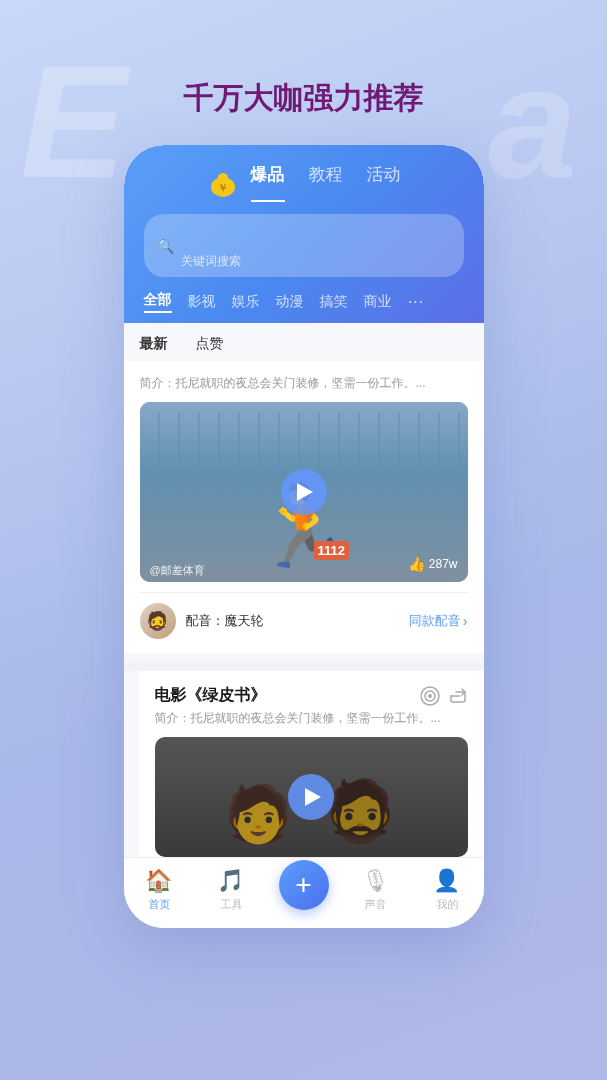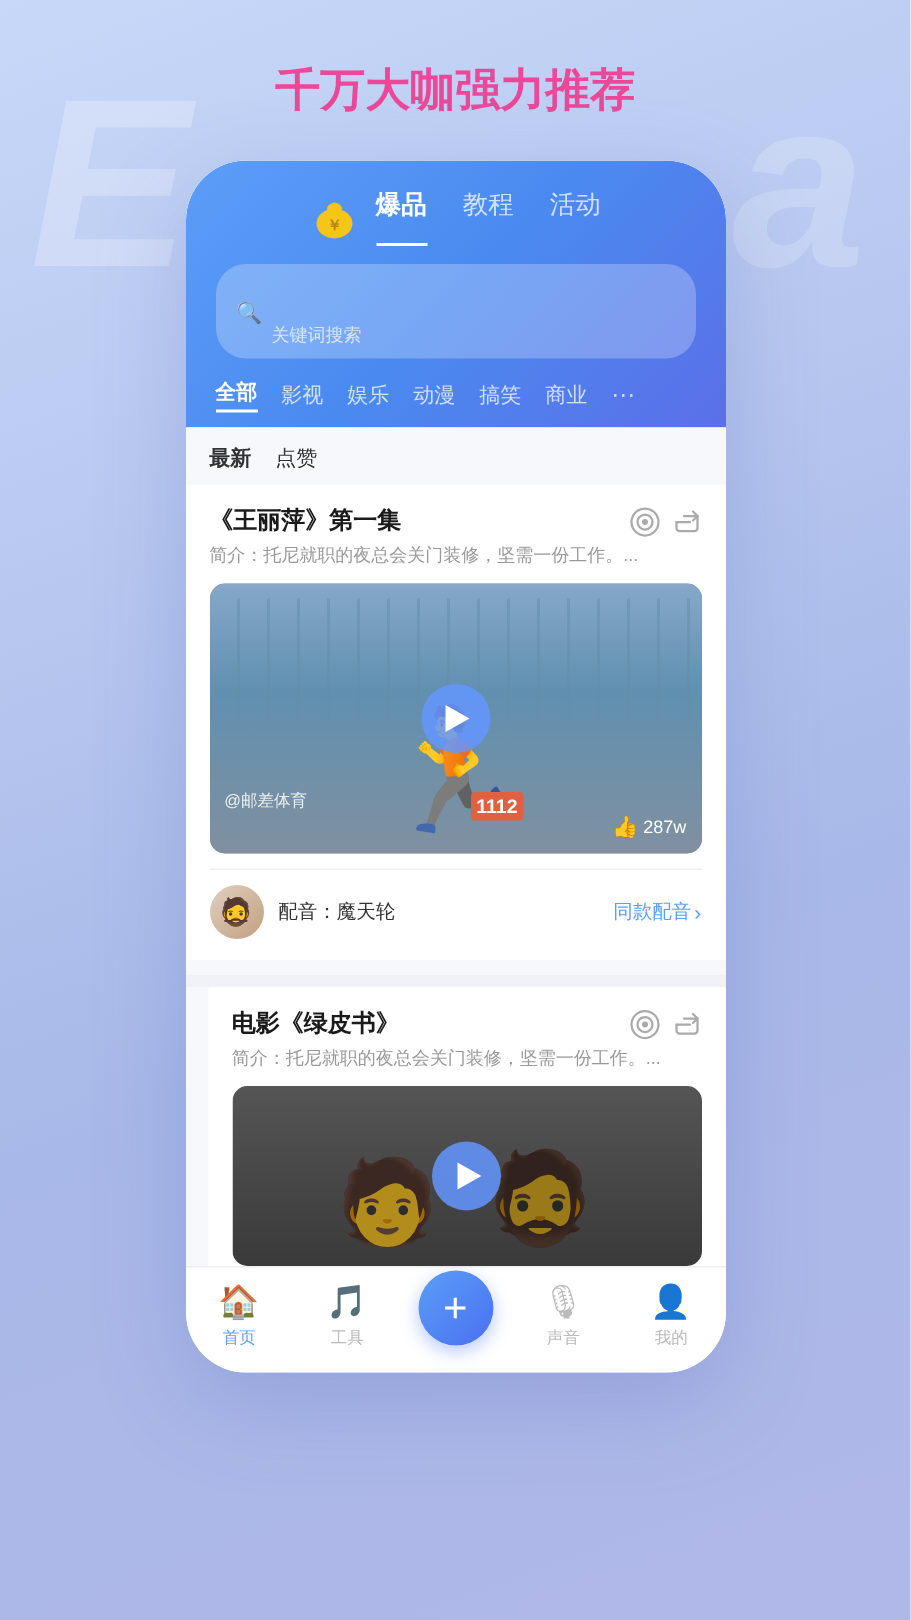--- a/index.html
+++ b/index.html
@@ -48,22 +48,23 @@
     .header-section {
       position: relative;
       z-index: 1;
       text-align: center;
       padding-top: 40px;
       margin-bottom: 20px;
     }
     .header-title {
       font-size: 30px;
       font-weight: 700;
-      color: #ec4899;
+      color: #701a75;
       margin-bottom: 6px;
+      margin-top: 38px;
     }
     .header-subtitle {
       font-size: 15px;
       color: #5a6aaa;
     }
 
     
     .phone-mockup {
       position: relative;
       z-index: 2;
@@ -155,21 +156,21 @@
 
     
     .app-content {
       background: #f7f8fc;
       padding: 0;
     }
 
     
     .sort-tabs {
       display: flex;
-      gap: 16px;
+      gap: 28px;
       padding: 12px 16px 8px 16px;
       background: #f7f8fc;
     }
     .sort-tab {
       font-size: 14px;
       color: #333;
       cursor: pointer;
     }
     .sort-tab.active {
       color: #333;
@@ -216,21 +217,21 @@
       width: 100%;
       height: 180px;
       background: #888;
       border-radius: 10px;
       position: relative;
       overflow: hidden;
       margin-bottom: 10px;
     }
     .video-watermark {
       position: absolute;
-      bottom: 28px;
+      bottom: 4px;
       left: 10px;
       font-size: 11px;
       color: rgba(255,255,255,0.85);
     }
     .video-play-btn {
       position: absolute;
       top: 50%;
       left: 50%;
       transform: translate(-50%, -50%);
       width: 46px;
@@ -466,40 +467,20 @@
   </div>
 
   <div class="app-content">
 
     <div class="sort-tabs">
       <span class="sort-tab active">最新</span>
       <span class="sort-tab">点赞</span>
     </div>
 
     <div class="video-card">
-      <div class="video-card-title-row">
-        <span class="video-title">《王丽萍》第一集</span>
-        <div class="video-icons">
-          <span class="video-icon">
-            <svg width="20" height="20" viewBox="0 0 20 20" fill="none" xmlns="http://www.w3.org/2000/svg">
-              <circle cx="10" cy="10" r="9" stroke="#aaa" stroke-width="1.5"></circle>
-              <circle cx="10" cy="10" r="5" stroke="#aaa" stroke-width="1.5"></circle>
-              <circle cx="10" cy="10" r="2" fill="#aaa"></circle>
-            </svg>
-          </span>
-          <span class="video-icon">
-            <svg width="20" height="20" viewBox="0 0 20 20" fill="none" xmlns="http://www.w3.org/2000/svg">
-              <path d="M14 3L17 6L14 9" stroke="#aaa" stroke-width="1.5" stroke-linecap="round" stroke-linejoin="round"></path>
-              <path d="M3 10V14C3 15.1 3.9 16 5 16H15C16.1 16 17 15.1 17 14V6" stroke="#aaa" stroke-width="1.5" stroke-linecap="round"></path>
-              <path d="M3 10H12" stroke="#aaa" stroke-width="1.5" stroke-linecap="round"></path>
-              <line x1="17" y1="6" x2="8" y2="6" stroke="#aaa" stroke-width="1.5" stroke-linecap="round"></line>
-            </svg>
-          </span>
-        </div>
-      </div>
       <div class="video-desc">简介：托尼就职的夜总会关门装修，坚需一份工作。...</div>
 
       <div class="video-thumb">
 
         <div class="thumb-scene-1">
           <div class="fence-bg"></div>
 
           <div style="position:absolute; bottom:15px; left:0; right:0; display:flex; justify-content:center; align-items:flex-end;">
             <div style="font-size:80px; line-height:1; color:#cc4422;">🏃</div>
           </div>

